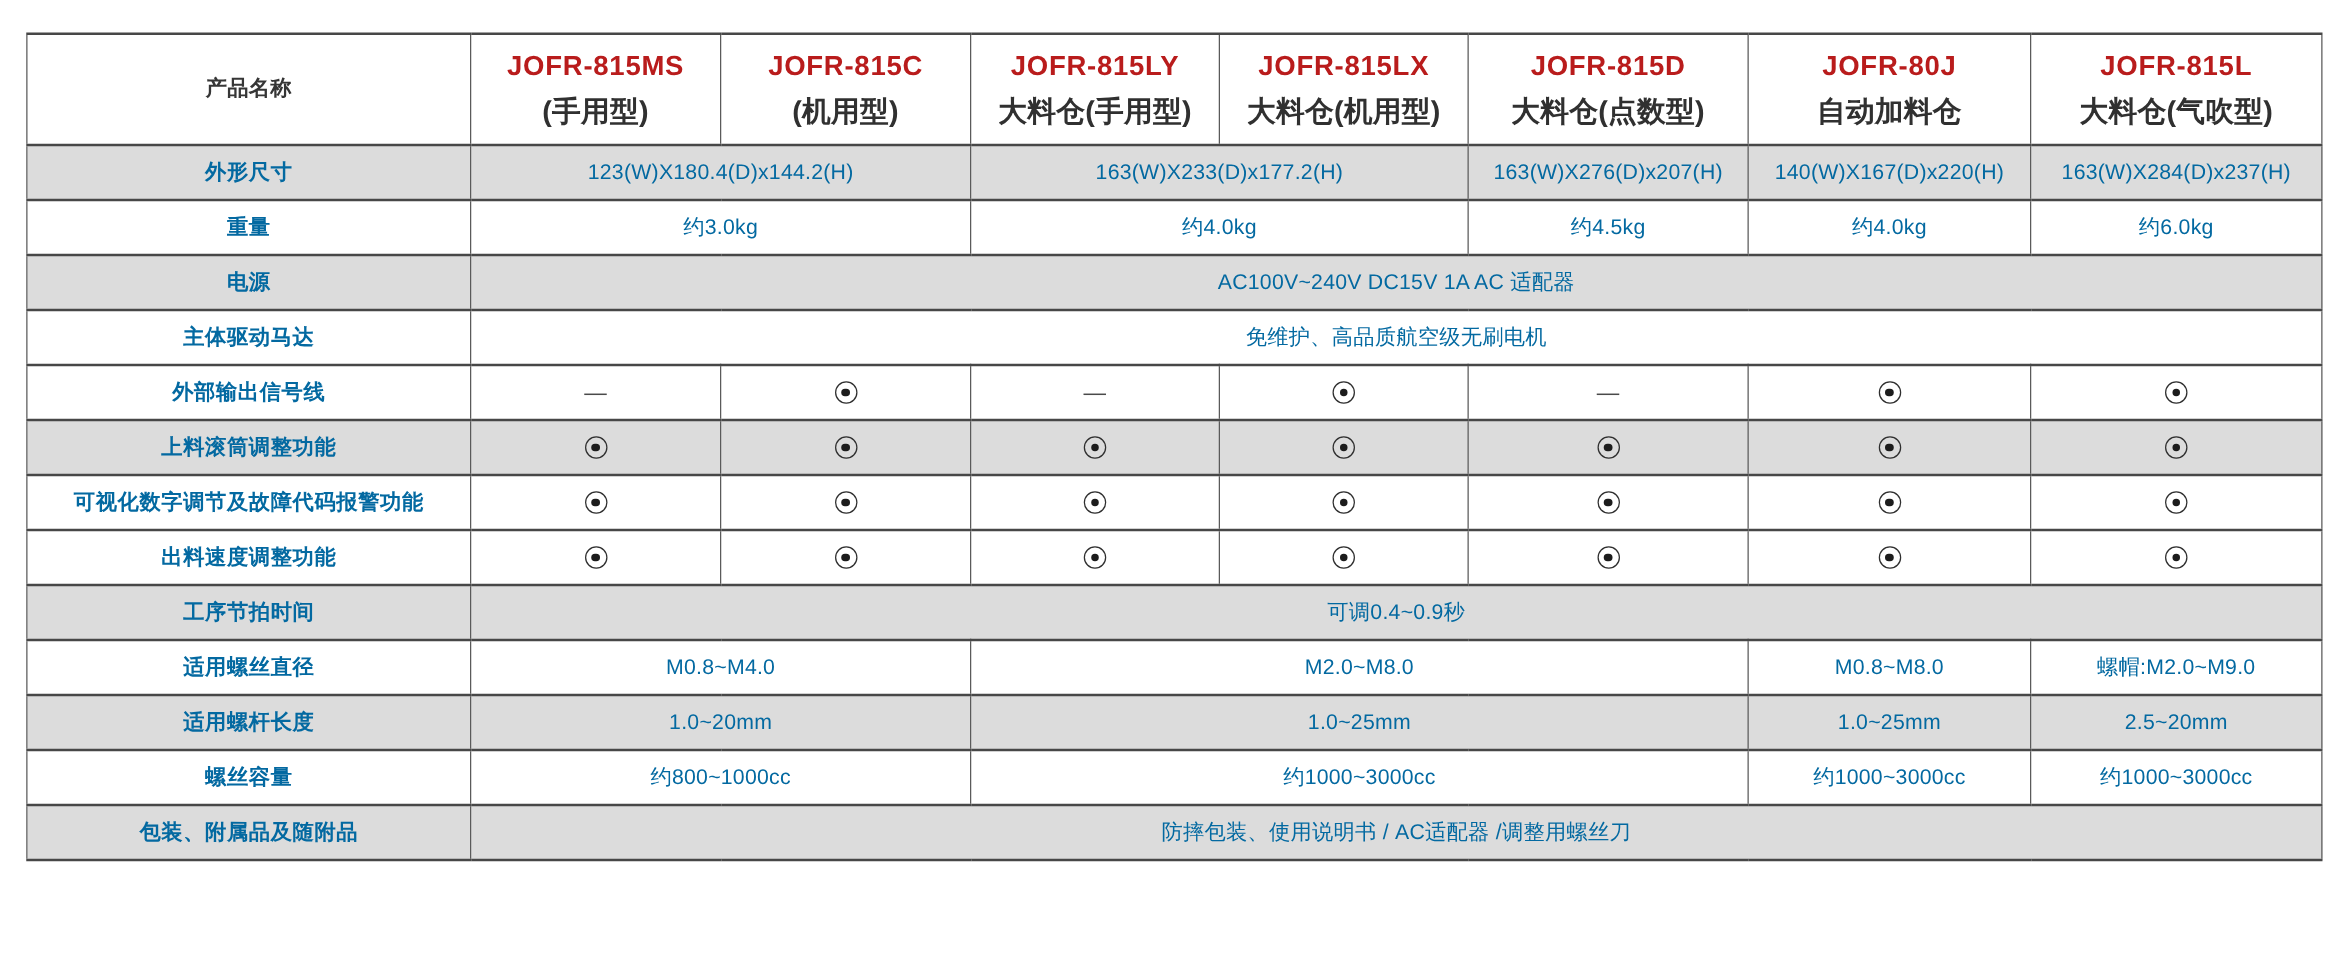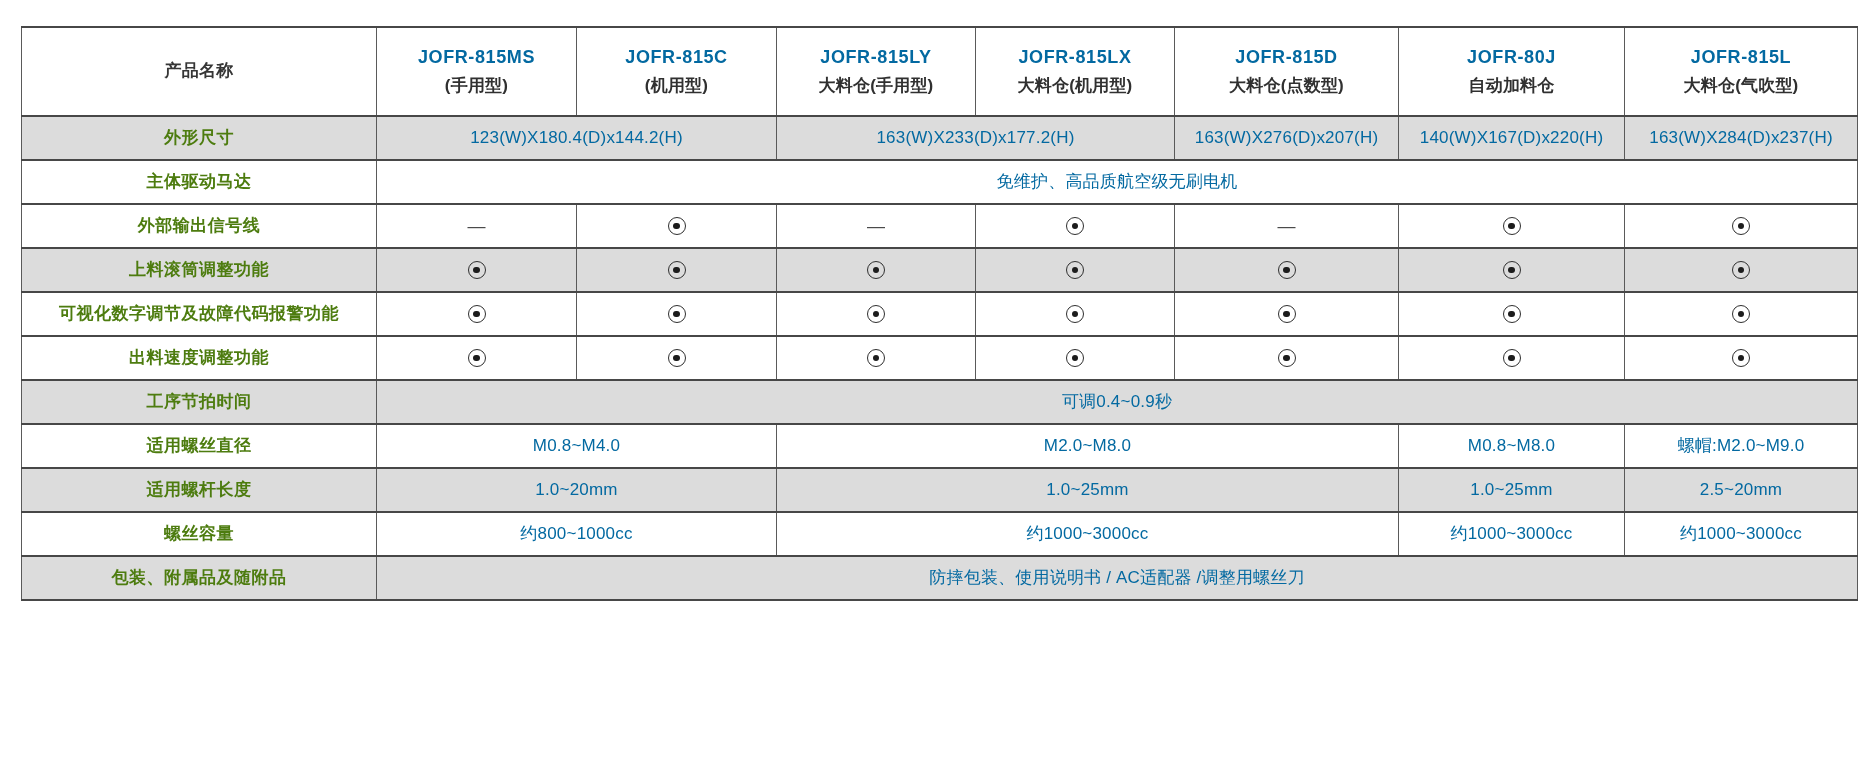--- a/index.html
+++ b/index.html
@@ -31,37 +31,37 @@
     font-size: 17px;
     line-height: 1.35;
     letter-spacing: 0.2px;
   }
   .spec-table thead th {
     height: 89px;
     background: #ffffff;
     font-weight: 600;
   }
   .spec-table thead .model {
-    font-size: 18px;
-    font-weight: 600;
-    color: #0369a1;
+    font-size: 22px;
+    font-weight: 600;
+    color: #b91c1c;
     letter-spacing: 0.6px;
   }
   .spec-table thead .variant {
-    font-size: 17px;
+    font-size: 23px;
     font-weight: 600;
     color: #303030;
     margin-top: 6px;
   }
   .spec-table tbody td { height: 44px; }
   .spec-table tbody tr.gray td { background: #dcdcdc; }
   .spec-table tbody tr.white td { background: #ffffff; }
   .spec-table td.row-label {
     font-weight: 600;
-    color: #4d7c0f;
+    color: #0369a1;
     letter-spacing: 0.5px;
   }
   .spec-table td.value-cell { color: #0369a1; }
   .mark {
     display: inline-flex;
     width: 18px; height: 18px;
     border: 1.6px solid #2f2f2f;
     border-radius: 50%;
     align-items: center;
     justify-content: center;
@@ -130,20 +130,32 @@
     <tbody id="table-body">
         <tr class="gray">
           <td class="row-label">外形尺寸</td>
           <td colspan="2" class="value-cell">123(W)X180.4(D)x144.2(H)</td>
           <td colspan="2" class="value-cell">163(W)X233(D)x177.2(H)</td>
           <td class="value-cell">163(W)X276(D)x207(H)</td>
           <td class="value-cell">140(W)X167(D)x220(H)</td>
           <td class="value-cell">163(W)X284(D)x237(H)</td>
         </tr>
         <tr class="white">
+          <td class="row-label">重量</td>
+          <td colspan="2" class="value-cell">约3.0kg</td>
+          <td colspan="2" class="value-cell">约4.0kg</td>
+          <td class="value-cell">约4.5kg</td>
+          <td class="value-cell">约4.0kg</td>
+          <td class="value-cell">约6.0kg</td>
+        </tr>
+        <tr class="gray">
+          <td class="row-label">电源</td>
+          <td colspan="7" class="value-cell">AC100V~240V DC15V 1A AC 适配器</td>
+        </tr>
+        <tr class="white">
           <td class="row-label">主体驱动马达</td>
           <td colspan="7" class="value-cell">免维护、高品质航空级无刷电机</td>
         </tr>
         <tr class="white">
           <td class="row-label">外部输出信号线</td>
           <td class="dash-cell">—</td>
           <td><span class="mark"></span></td>
           <td class="dash-cell">—</td>
           <td><span class="mark"></span></td>
           <td class="dash-cell">—</td>

